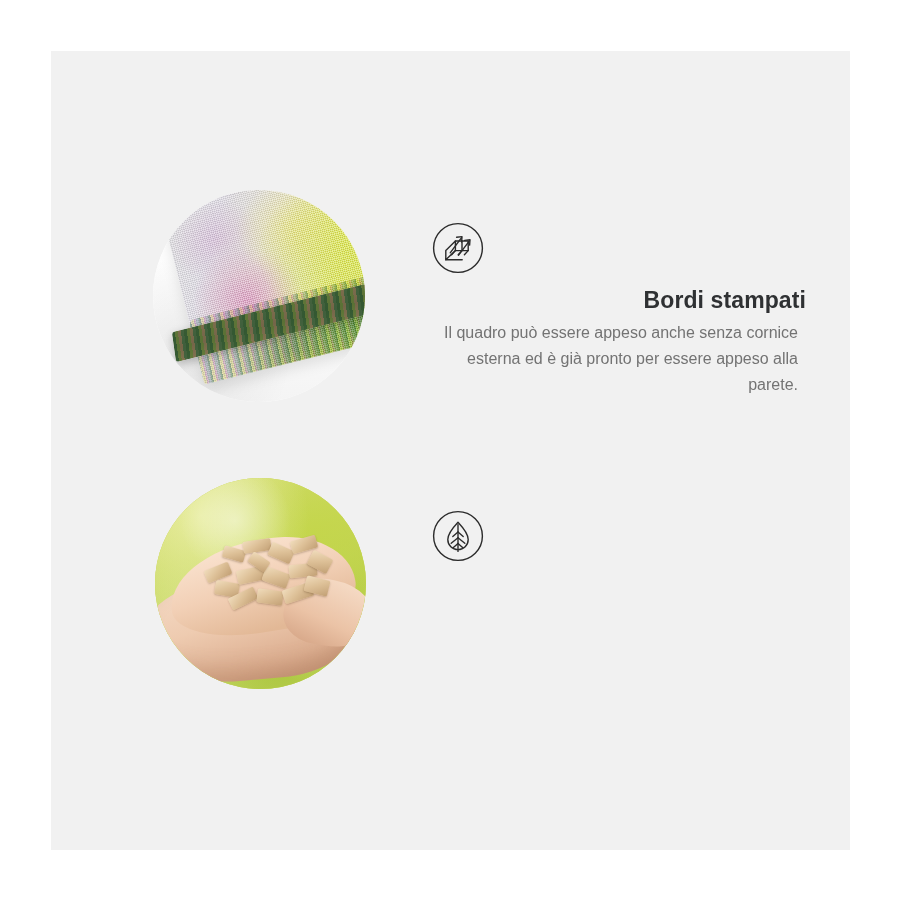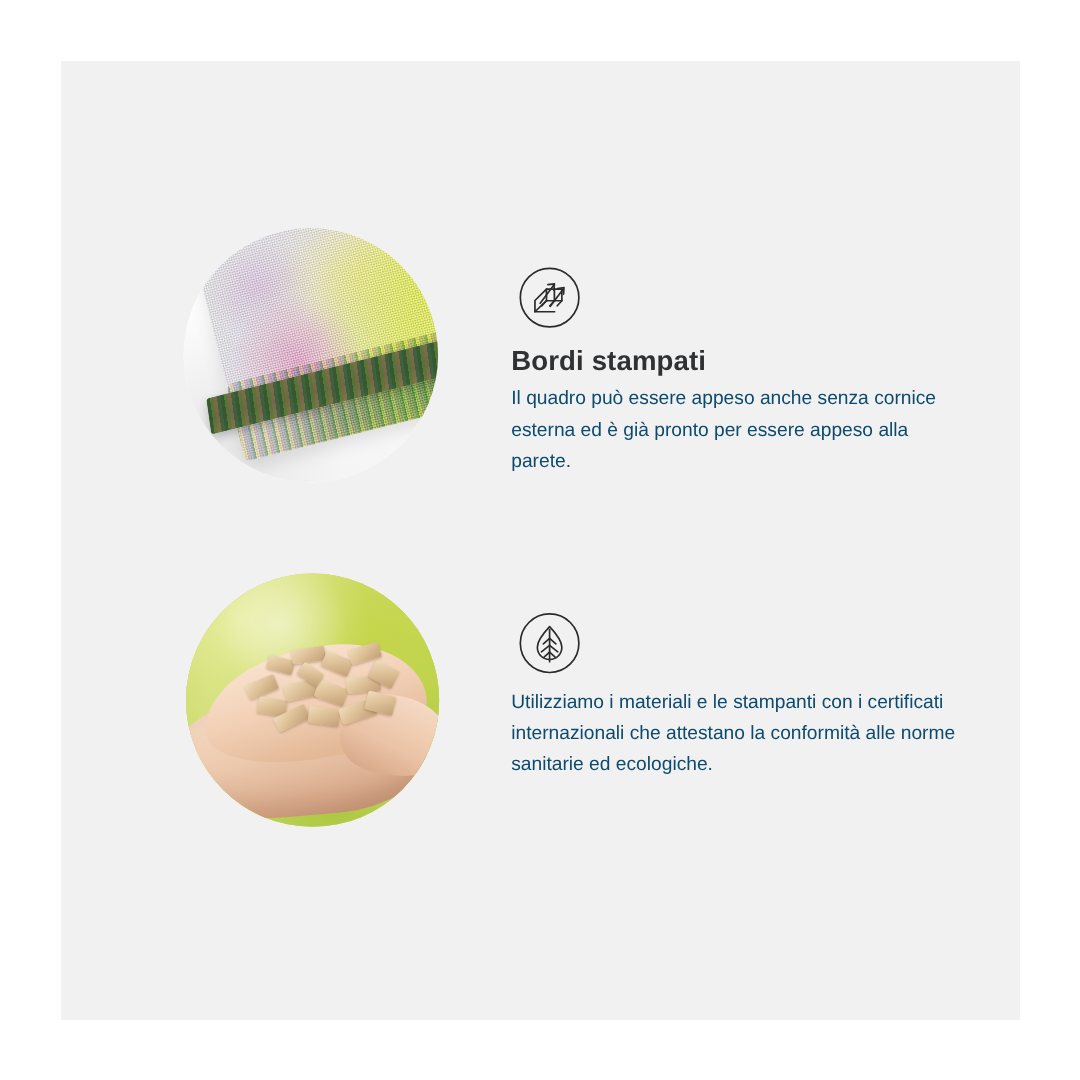--- a/index.html
+++ b/index.html
@@ -13,20 +13,21 @@
     font-family: "Liberation Sans", sans-serif;
     -webkit-font-smoothing: antialiased;
     overflow: hidden;
   }
 
   .page {
     position: relative;
     width: 900px;
     height: 900px;
     background: #ffffff;
+    text-align: right;
   }
 
   
   .panel {
     position: absolute;
     left: 51px;
     top: 51px;
     width: 799px;
     height: 799px;
     background: #f1f1f1;
@@ -222,21 +223,21 @@
     margin: 0 0 6px 0;
     font-size: 23px;
     font-weight: 600;
     color: #2f3133;
     letter-spacing: 0.1px;
   }
   .feature-desc {
     margin: 0;
     font-size: 16px;
     line-height: 26px;
-    color: #0c4a6e;
+    color: #737373;
     max-width: 372px;
   }
 </style>
 </head>
 <body>
 
 <div class="page">
   <div class="panel">
 
     <section class="feature feature-edges">
@@ -312,18 +313,17 @@
           <path d="M26 22.0 L20.8 26.6"></path>
           <path d="M26 22.0 L31.2 26.6"></path>
           <path d="M26 27.8 L19.2 33.2"></path>
           <path d="M26 27.8 L32.8 33.2"></path>
           <path d="M26 33.4 L21.4 37.6"></path>
           <path d="M26 33.4 L30.6 37.6"></path>
         </svg>
       </div>
 
       <div class="text-block text-eco">
-        <p class="feature-desc">Utilizziamo i materiali e le stampanti con i certificati internazionali che attestano la conformità alle norme sanitarie ed ecologiche.</p>
       </div>
     </section>
 
   </div>
 </div>
 
 </body></html>

